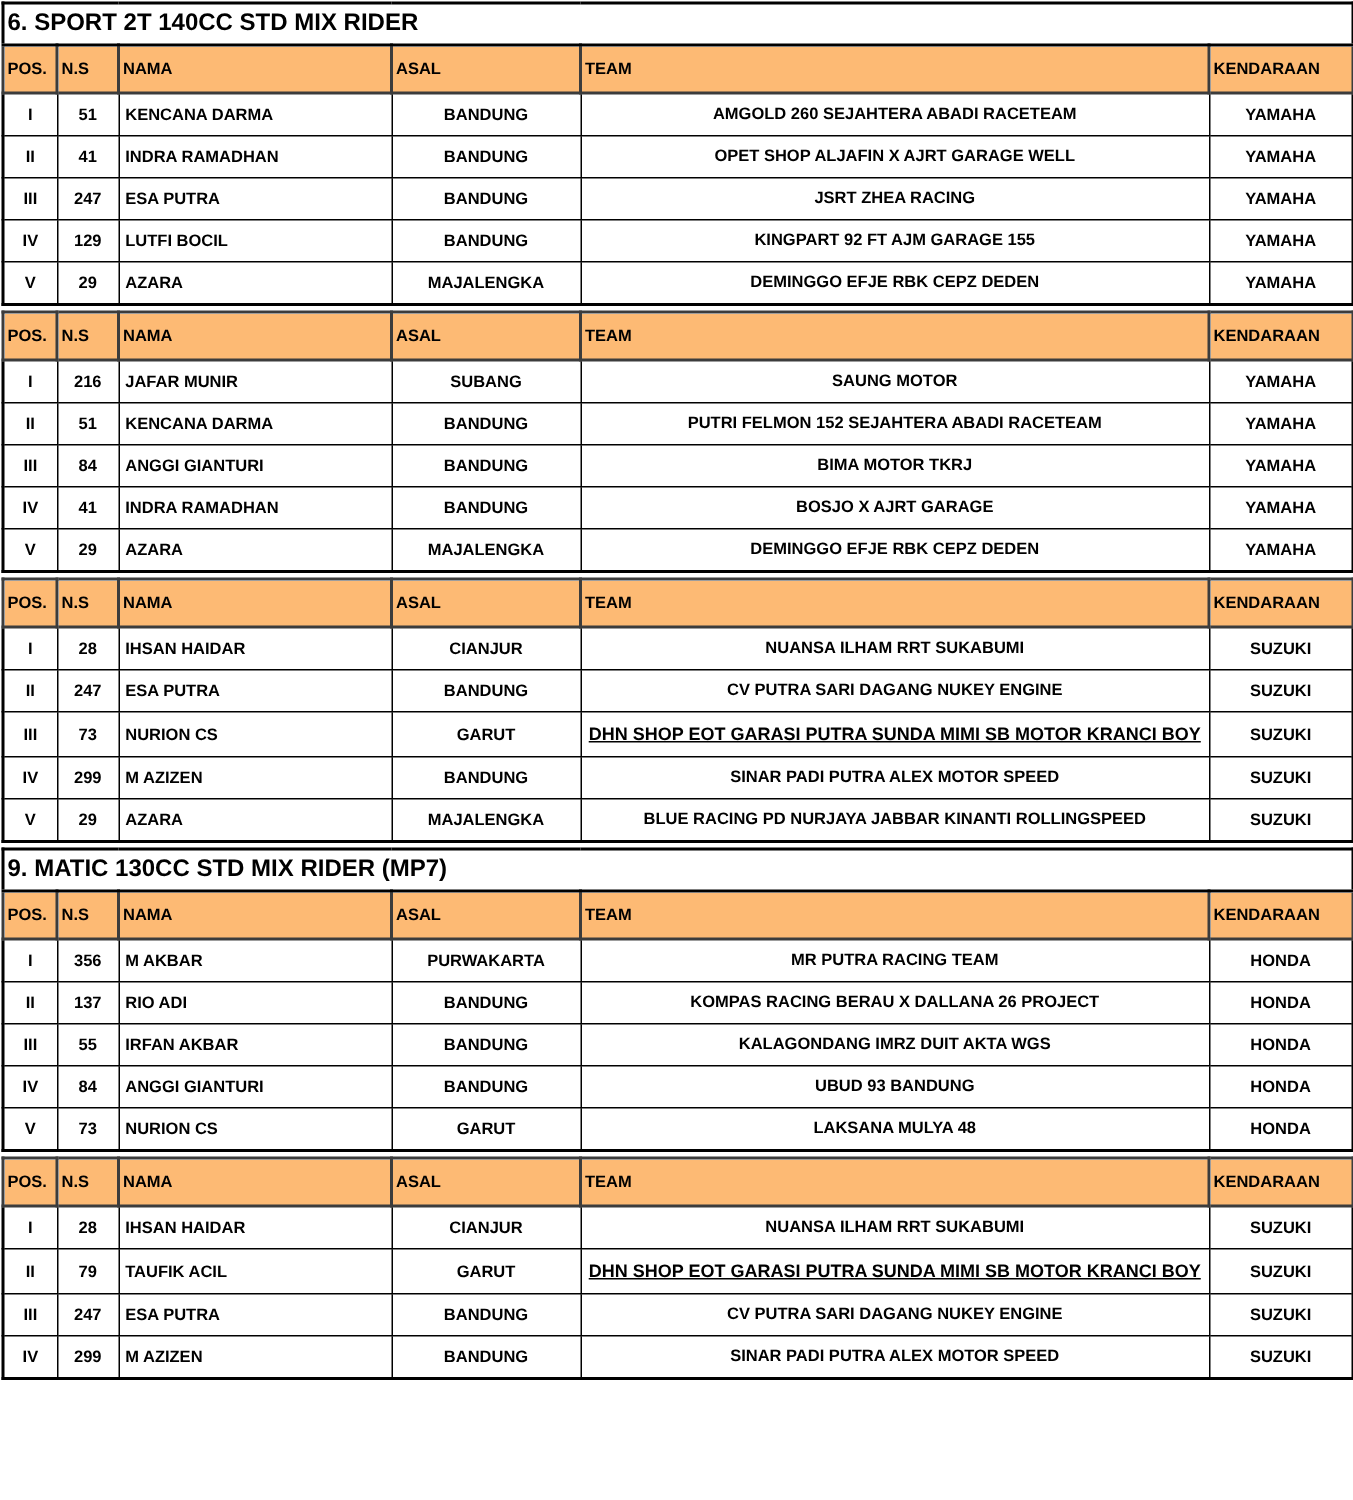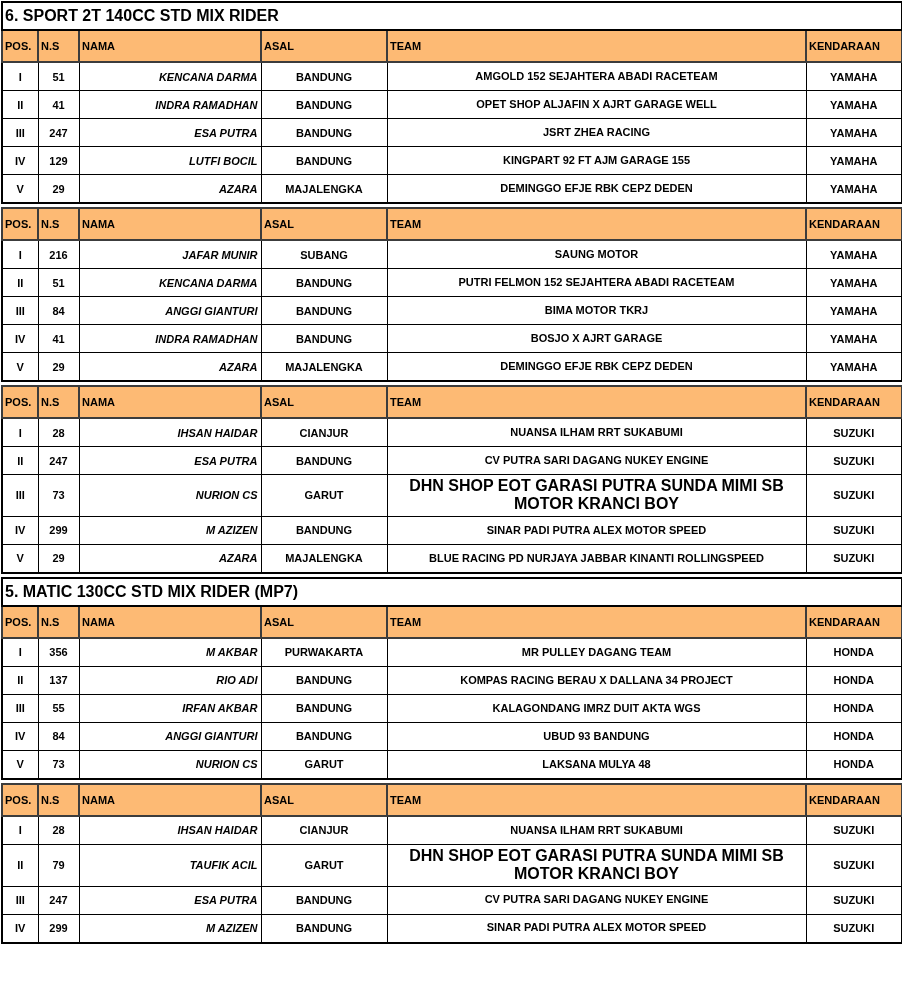--- a/index.html
+++ b/index.html
@@ -49,39 +49,39 @@
   tbody td {
     border: 1px solid #000000;
     font-size: 11px;
     font-weight: bold;
     height: 25px;
     padding: 1px 3px;
     text-align: center;
     overflow: hidden;
   }
   tbody td.col-nama {
-    text-align: right;
+    text-align: left;
     padding-left: 4px;
     white-space: nowrap;
-    font-style: italic;
   }
   tbody td.col-pos,
   tbody td.col-ns,
   tbody td.col-asal,
   tbody td.col-kendaraan {
     white-space: nowrap;
   }
   tbody td.col-team {
     line-height: 1.2;
   }
   tbody td.col-team.long {
-    font-size: 16px;
+    font-size: 12px;
     line-height: 1.15;
     padding-top: 2px;
     padding-bottom: 2px;
+    text-decoration: underline;
   }
   col.c-pos       { width: 36px; }
   col.c-ns        { width: 41px; }
   col.c-nama      { width: 182px; }
   col.c-asal      { width: 126px; }
   col.c-team      { width: 419px; }
   col.c-kendaraan { width: 96px; }
 </style>
 </head>
 <body>
@@ -109,21 +109,21 @@
           <th>TEAM</th>
           <th>KENDARAAN</th>
         </tr>
       </thead>
       <tbody>
         <tr>
           <td class="col-pos">I</td>
           <td class="col-ns">51</td>
           <td class="col-nama">KENCANA DARMA</td>
           <td class="col-asal">BANDUNG</td>
-          <td class="col-team">AMGOLD 152 SEJAHTERA ABADI RACETEAM</td>
+          <td class="col-team">AMGOLD 260 SEJAHTERA ABADI RACETEAM</td>
           <td class="col-kendaraan">YAMAHA</td>
         </tr>
         <tr>
           <td class="col-pos">II</td>
           <td class="col-ns">41</td>
           <td class="col-nama">INDRA RAMADHAN</td>
           <td class="col-asal">BANDUNG</td>
           <td class="col-team">OPET SHOP ALJAFIN X AJRT GARAGE WELL</td>
           <td class="col-kendaraan">YAMAHA</td>
         </tr>
@@ -284,46 +284,46 @@
       <colgroup>
         <col class="c-pos">
         <col class="c-ns">
         <col class="c-nama">
         <col class="c-asal">
         <col class="c-team">
         <col class="c-kendaraan">
       </colgroup>
       <thead>
         <tr class="title-row">
-          <td class="title-cell" colspan="6">5. MATIC 130CC STD MIX RIDER (MP7)</td>
+          <td class="title-cell" colspan="6">9. MATIC 130CC STD MIX RIDER (MP7)</td>
         </tr>
         <tr class="head-row">
           <th>POS.</th>
           <th>N.S</th>
           <th>NAMA</th>
           <th>ASAL</th>
           <th>TEAM</th>
           <th>KENDARAAN</th>
         </tr>
       </thead>
       <tbody>
         <tr>
           <td class="col-pos">I</td>
           <td class="col-ns">356</td>
           <td class="col-nama">M AKBAR</td>
           <td class="col-asal">PURWAKARTA</td>
-          <td class="col-team">MR PULLEY DAGANG TEAM</td>
+          <td class="col-team">MR PUTRA RACING TEAM</td>
           <td class="col-kendaraan">HONDA</td>
         </tr>
         <tr>
           <td class="col-pos">II</td>
           <td class="col-ns">137</td>
           <td class="col-nama">RIO ADI</td>
           <td class="col-asal">BANDUNG</td>
-          <td class="col-team">KOMPAS RACING BERAU X DALLANA 34 PROJECT</td>
+          <td class="col-team">KOMPAS RACING BERAU X DALLANA 26 PROJECT</td>
           <td class="col-kendaraan">HONDA</td>
         </tr>
         <tr>
           <td class="col-pos">III</td>
           <td class="col-ns">55</td>
           <td class="col-nama">IRFAN AKBAR</td>
           <td class="col-asal">BANDUNG</td>
           <td class="col-team">KALAGONDANG IMRZ DUIT AKTA WGS</td>
           <td class="col-kendaraan">HONDA</td>
         </tr>

